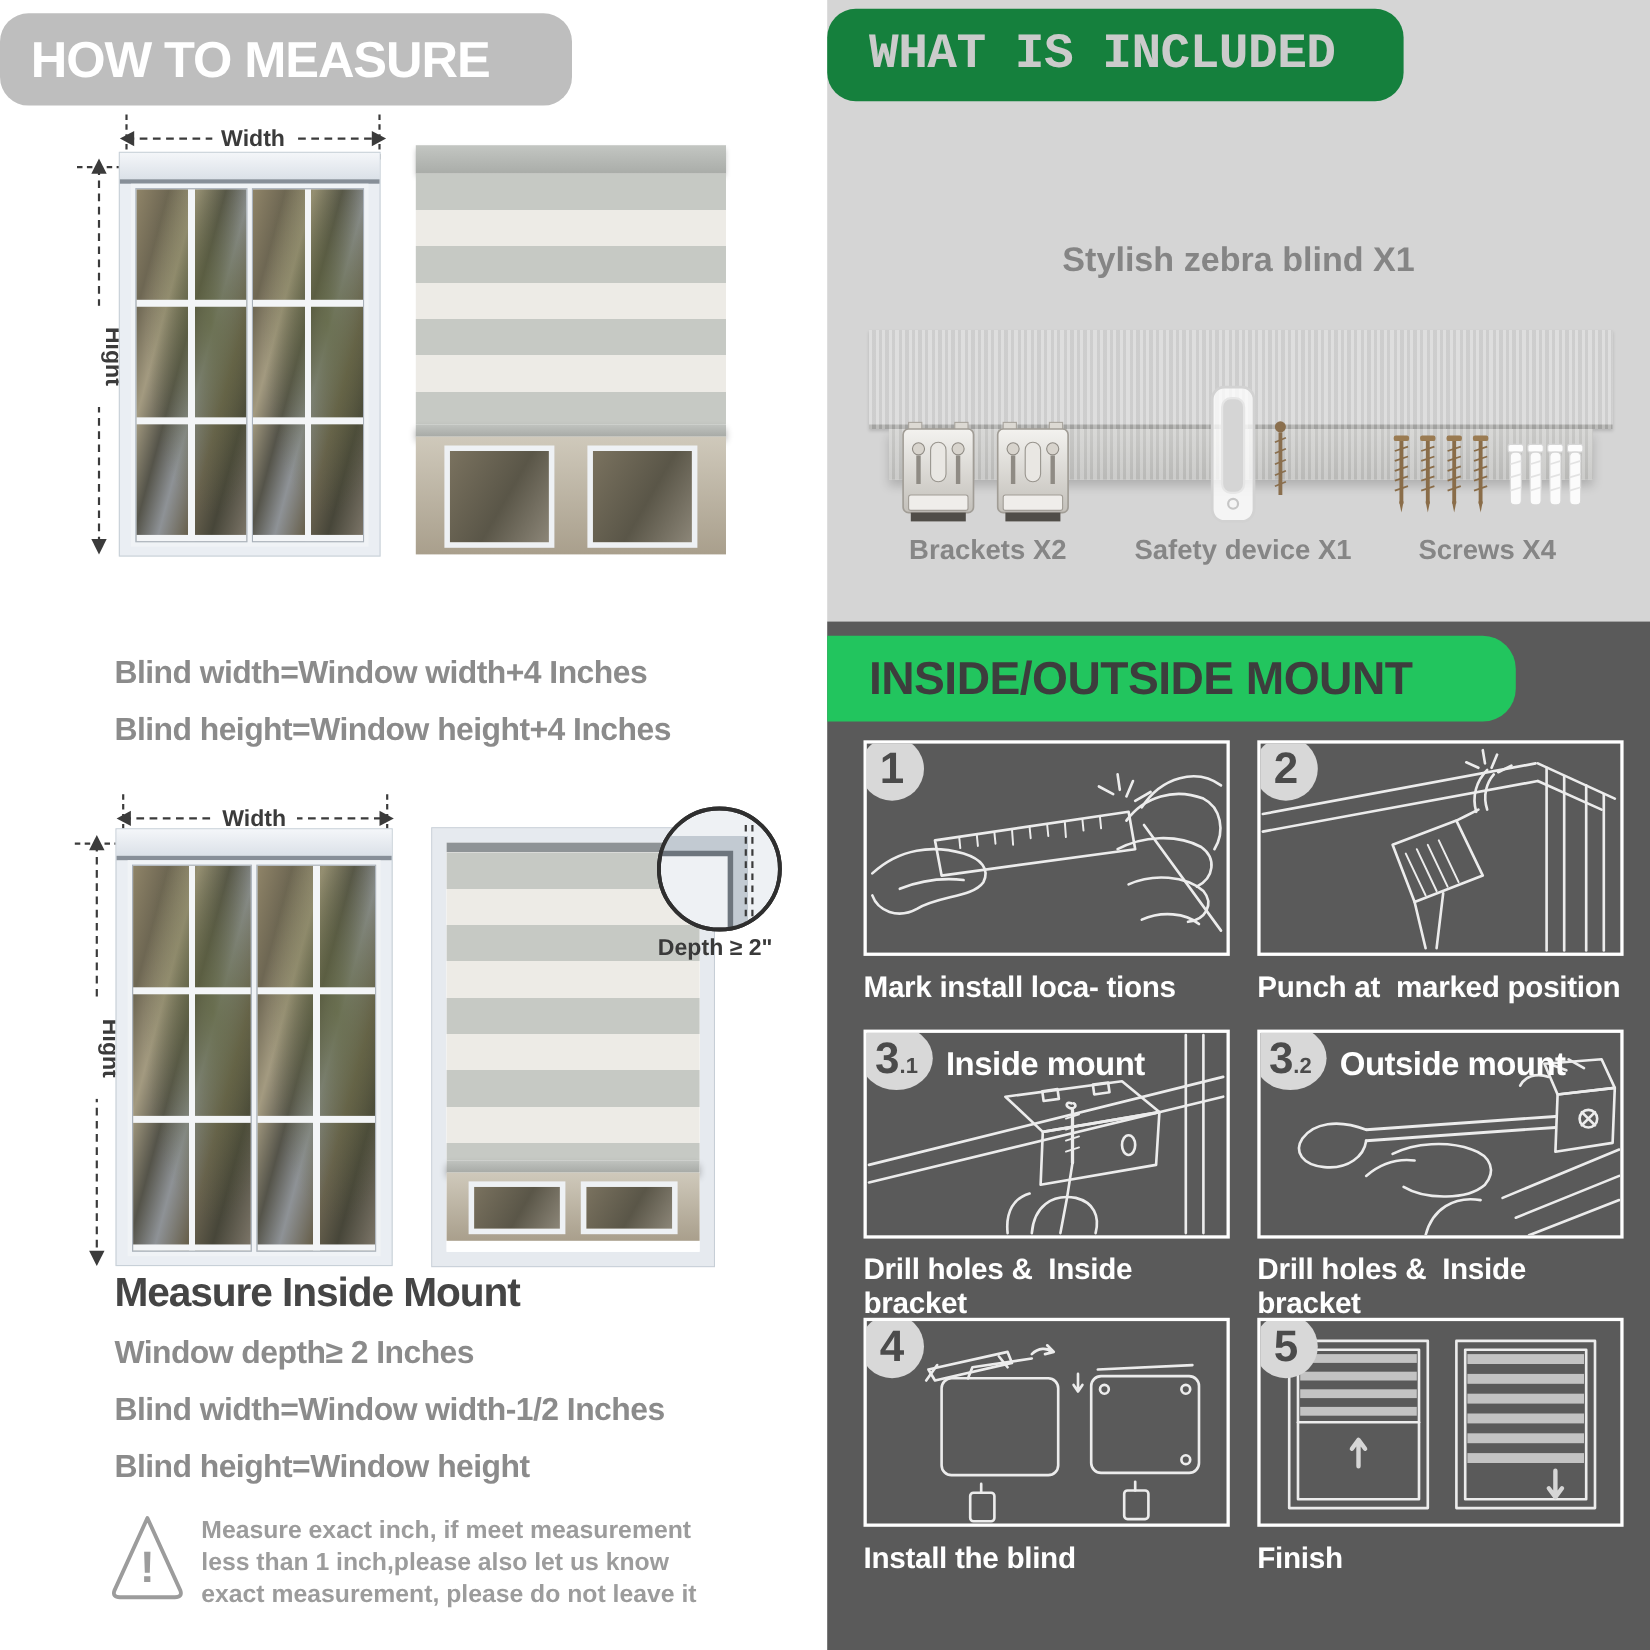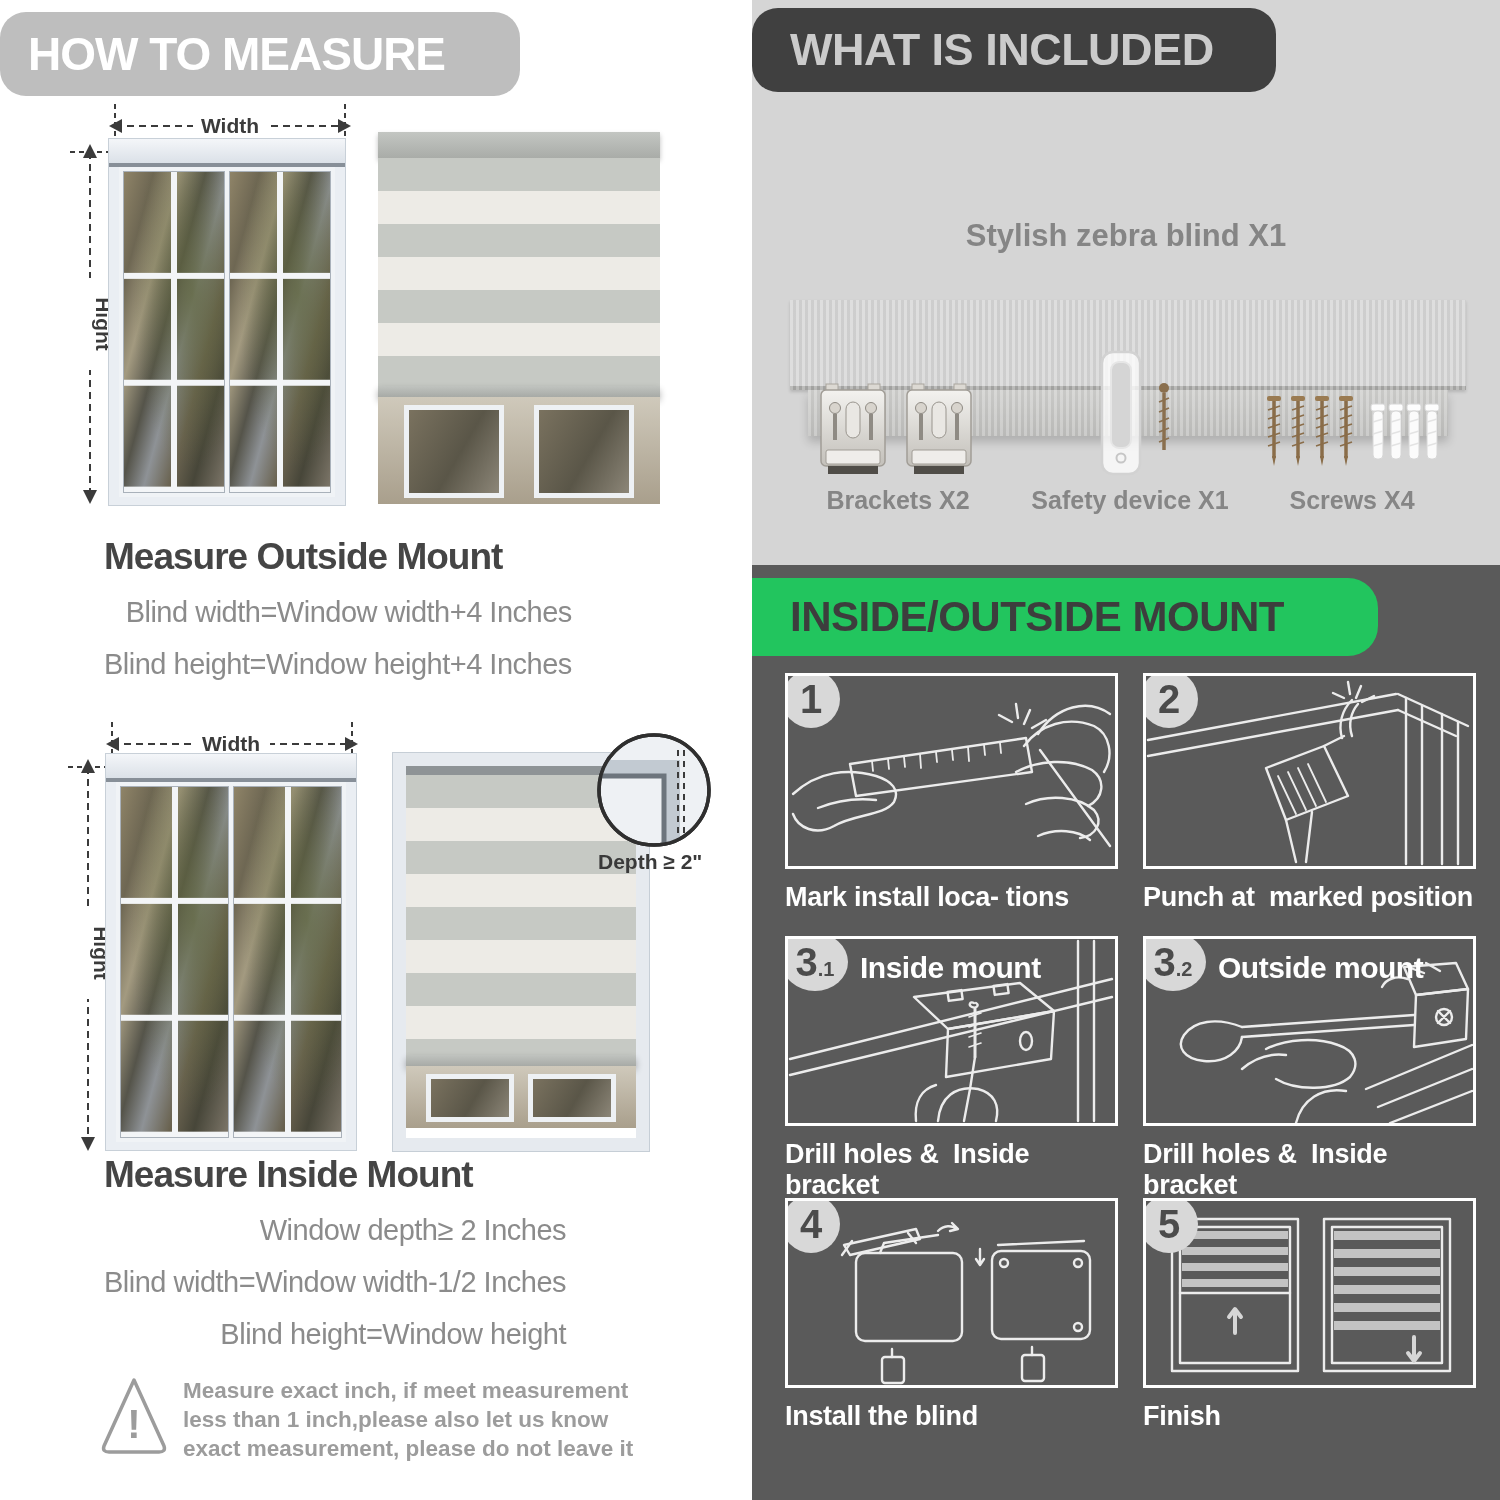--- a/index.html
+++ b/index.html
@@ -3,22 +3,22 @@
 <meta charset="utf-8">
 <style>
   html,body{margin:0;padding:0;background:#fff;}
   body{font-family:"Liberation Sans","DejaVu Sans",sans-serif;}
   #canvas{position:relative;width:1500px;height:1500px;background:#fff;overflow:hidden;}
   .abs{position:absolute;}
 
   
   .badge-left{left:0;top:12px;width:520px;height:84px;background:#bebebe;border-radius:26px;
     color:#fff;font-weight:bold;font-size:46px;letter-spacing:-1px;line-height:84px;padding-left:28px;box-sizing:border-box;}
-  .badge-right{left:752px;top:8px;width:524px;height:84px;background:#404040;border-radius:26px;
-    color:#cbcbcb;font-weight:bold;font-size:45px;letter-spacing:-0.5px;line-height:84px;padding-left:38px;box-sizing:border-box;}
+  .badge-right{left:752px;top:8px;width:524px;height:84px;background:#15803d;border-radius:26px;
+    color:#cbcbcb;font-weight:bold;font-size:45px;letter-spacing:-0.5px;line-height:84px;padding-left:38px;box-sizing:border-box;font-family:Liberation Mono, monospace;}
 
   .win{background:#eaeef3;border:1px solid #c8d0d8;box-sizing:border-box;}
   .win .lintel{height:24px;background:linear-gradient(#f4f6f9,#dbe1e8);border-bottom:4px solid #878f98;}
   .win .sash{position:absolute;left:10px;right:10px;top:28px;bottom:8px;background:#f0f3f6;}
   .pane{position:absolute;top:4px;bottom:4px;width:calc(50% - 6px);border:1px solid #a9b1ba;box-sizing:border-box;
     background-image:
       linear-gradient(180deg, rgba(0,0,0,0) calc(100% - 6px), #f3f5f7 calc(100% - 6px)),
       linear-gradient(90deg, rgba(0,0,0,0) calc(50% - 3px), #f3f5f7 calc(50% - 3px) calc(50% + 3px), rgba(0,0,0,0) calc(50% + 3px)),
       radial-gradient(ellipse at 68% 38%, rgba(96,102,60,.75), rgba(0,0,0,0) 62%),
       linear-gradient(105deg,#8f8468 0%,#6e6753 16%,#a39a80 30%,#55544a 44%,#8e9296 56%,#69624f 70%,#474639 82%,#7e776a 100%);
@@ -28,21 +28,21 @@
 
   .blind{background:#fff;}
   .blind .cassette{height:26px;background:linear-gradient(#c3c6c2,#a9aca8);box-shadow:0 3px 5px rgba(0,0,0,.25);}
   .blind .stripes{background:repeating-linear-gradient(180deg,#c6c9c4 0 33px,#edebe6 33px 66px);}
   .blind .rail{height:11px;background:linear-gradient(#c0c3bf,#a7aaa6);box-shadow:0 4px 7px rgba(0,0,0,.3);}
   .photo{background:linear-gradient(180deg,#cfc9bb,#a99f8c);position:relative;}
   .photo .ppane{position:absolute;top:8px;bottom:6px;border:5px solid #eef1f4;box-sizing:border-box;
     background:linear-gradient(120deg,#7a725f,#5a5648 55%,#8c8678);}
 
   .h1g{font-size:37px;font-weight:bold;color:#454545;letter-spacing:-1px;}
-  .rules{font-size:29px;font-weight:normal;color:#8b8b8b;letter-spacing:-0.5px;line-height:52px;text-align:right;}
+  .rules{font-size:29px;font-weight:bold;color:#8b8b8b;letter-spacing:-0.5px;line-height:52px;}
   .depth{font-size:21px;font-weight:bold;color:#3a3a3a;}
   .warn-text{font-size:22.5px;font-weight:bold;color:#9c9c9c;line-height:29px;}
 
   
   .included-bg{left:752px;top:0;width:748px;height:565px;background:#d5d5d5;}
   .blind-label{left:752px;top:218px;width:748px;text-align:center;font-size:31px;font-weight:bold;color:#858585;}
   .headrail{left:790px;top:300px;width:676px;height:90px;
     background:linear-gradient(180deg,#dedebc0 0%,#dadad8 0%,#c6c6c4 32%,#d3d3d1 62%,#bcbcba 100%);
     box-shadow:inset 0 -4px 0 #a9a9a7, 0 2px 3px rgba(0,0,0,.15);}
   .headrail::after{content:"";position:absolute;inset:0;
@@ -104,21 +104,20 @@
   <div class="abs blind" style="left:378px;top:132px;width:282px;height:372px;">
     <div class="cassette"></div>
     <div class="stripes" style="height:228px;"></div>
     <div class="rail"></div>
     <div class="photo" style="height:107px;">
       <div class="ppane" style="left:26px;width:100px;"></div>
       <div class="ppane" style="right:26px;width:100px;"></div>
     </div>
   </div>
 
-  <div class="abs h1g" style="left:104px;top:536px;">Measure Outside Mount</div>
   <div class="abs rules" style="left:104px;top:586px;">
     <div>Blind width=Window width+4 Inches</div>
     <div>Blind height=Window height+4 Inches</div>
   </div>
 
   <svg class="abs" style="left:100px;top:718px" width="262" height="50">
     <line class="meas" x1="12" y1="26" x2="252" y2="26" stroke-dasharray="7 5"></line>
     <polygon class="meas-fill" points="6,26 19,19 19,33"></polygon>
     <polygon class="meas-fill" points="258,26 245,19 245,33"></polygon>
     <line class="meas" x1="12" y1="4" x2="12" y2="48" stroke-dasharray="5 4"></line>

